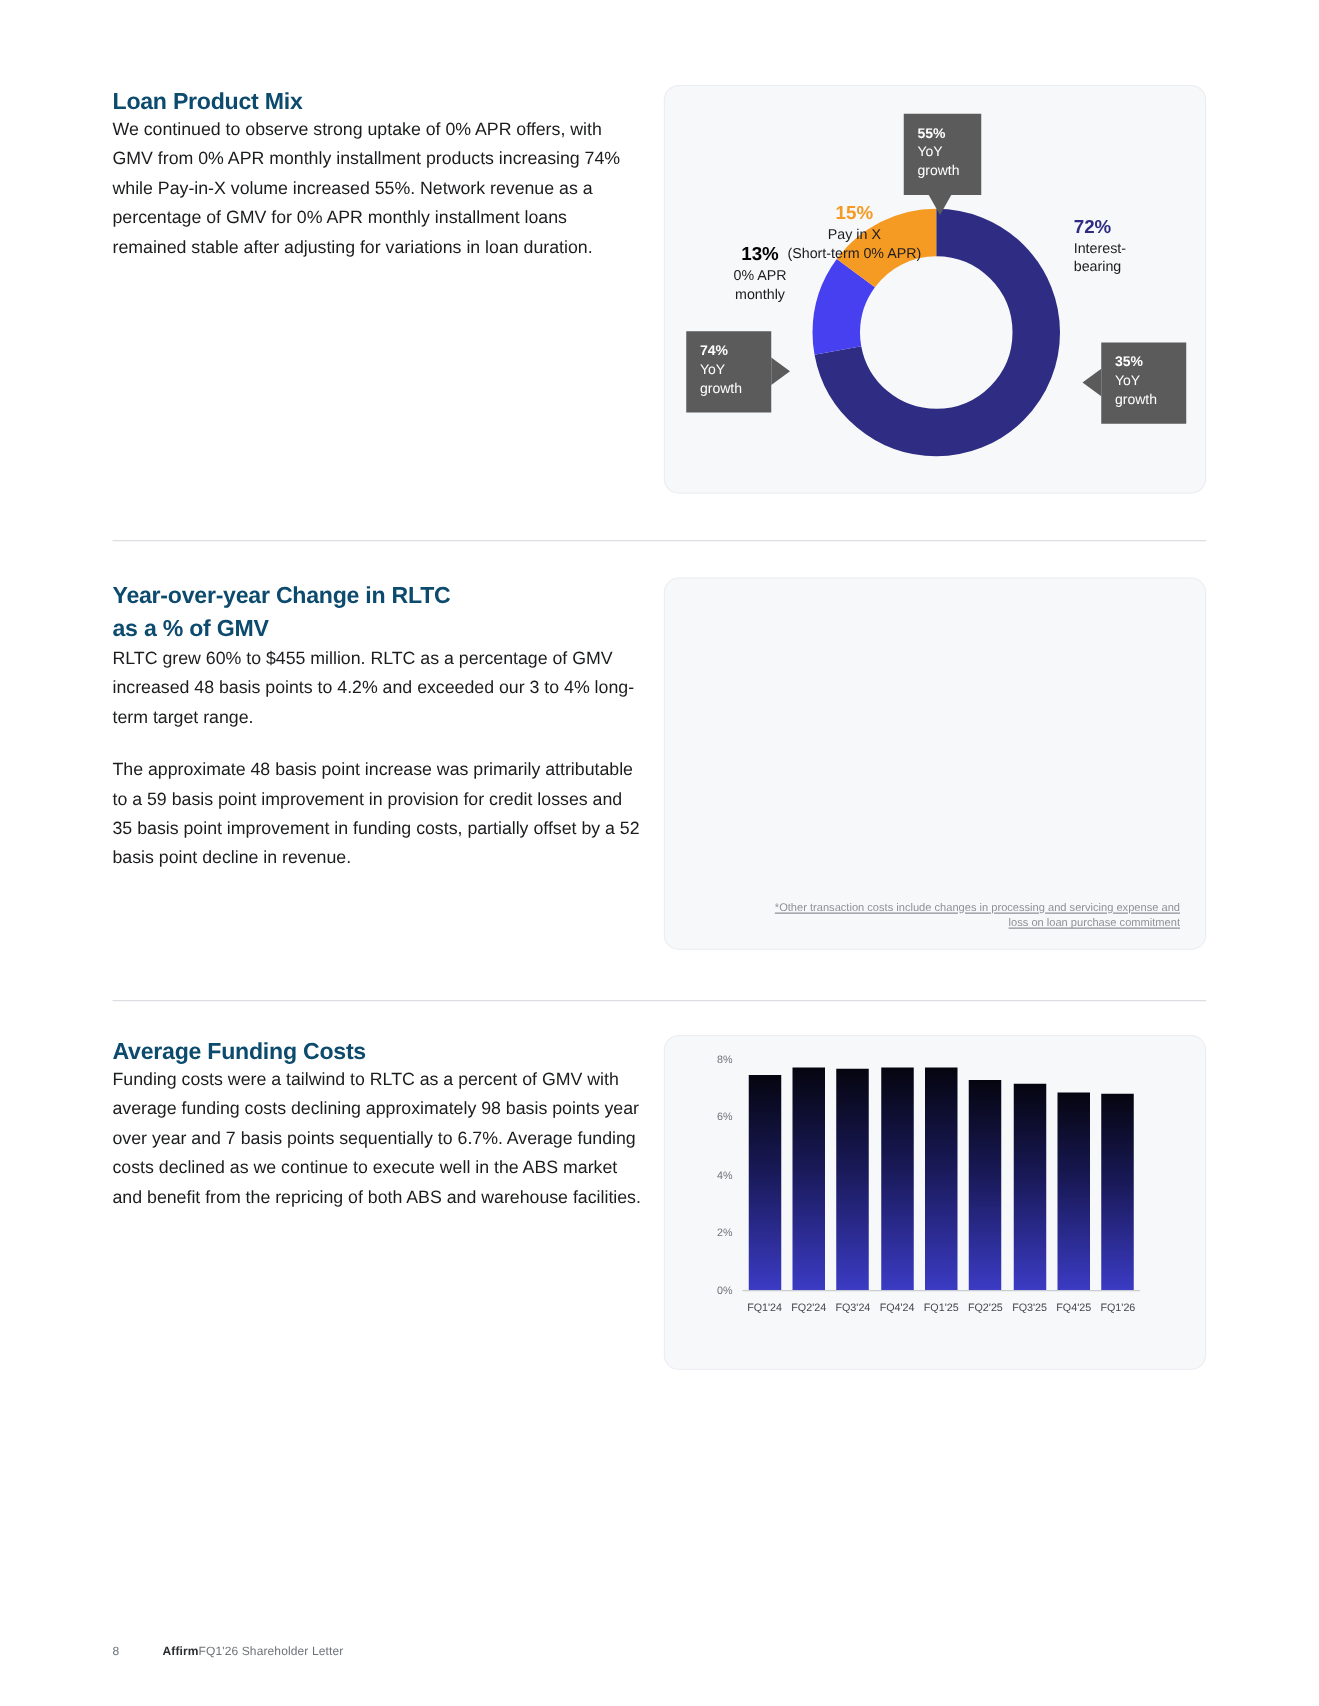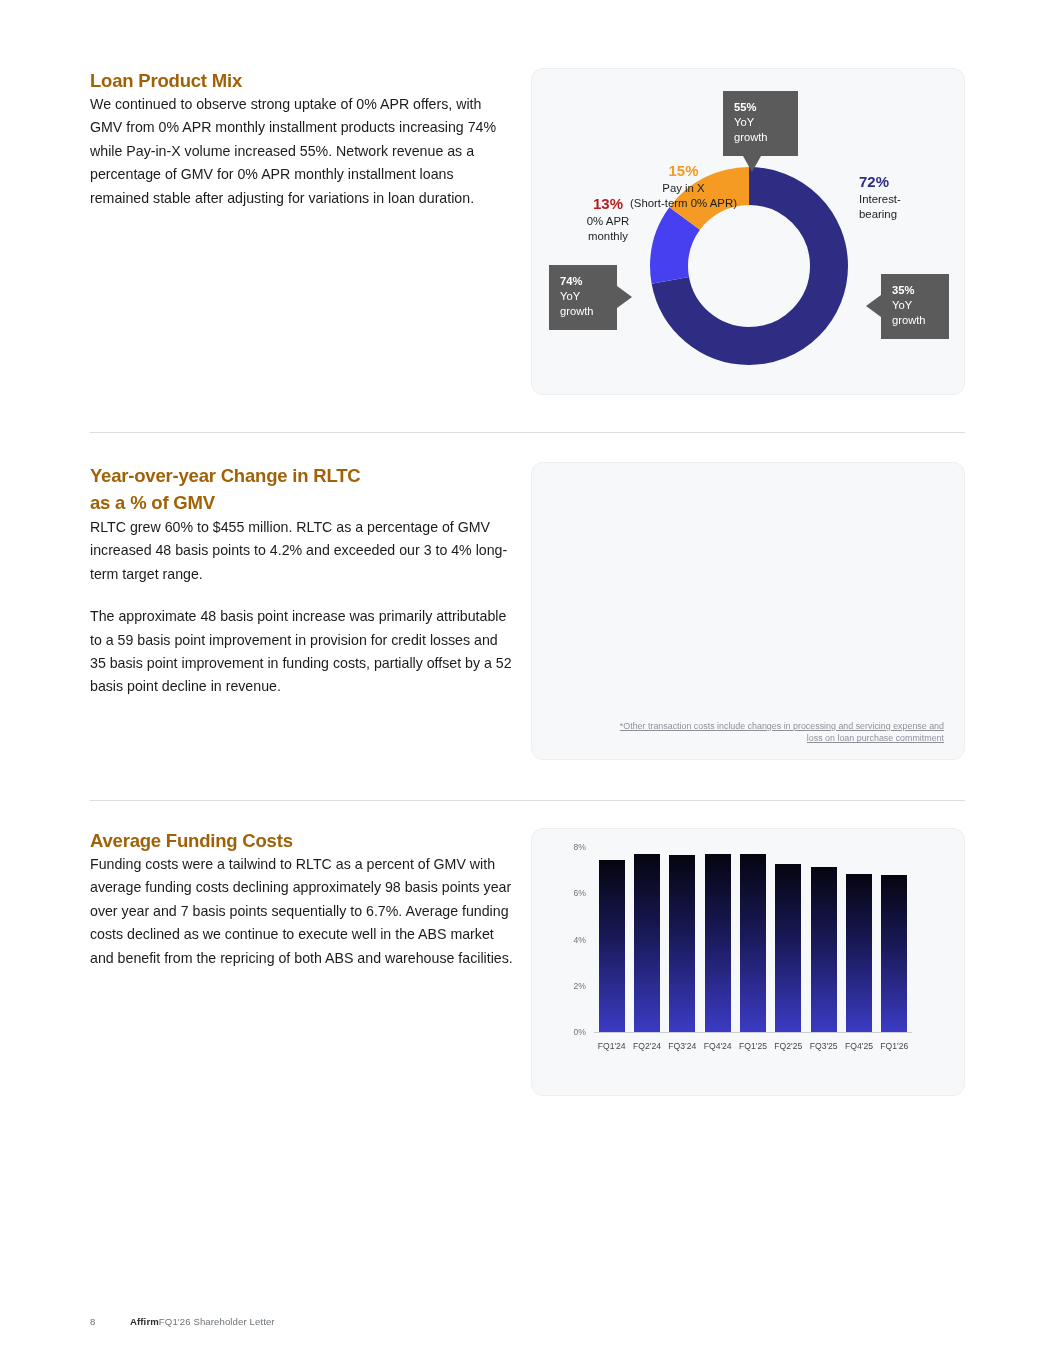--- a/index.html
+++ b/index.html
@@ -16,21 +16,21 @@
   .section { position: absolute; left: 0; width: 1055px; }
   #sec-loan   { top: 68px;  height: 360px; }
   #sec-rltc   { top: 462px; height: 305px; }
   #sec-fund   { top: 828px; height: 270px; }
 
   .text-col {
     position: absolute; left: 90px; width: 425px; top: 0;
   }
   .sec-title {
     font-size: 18.5px; font-weight: bold; letter-spacing: -0.2px;
-    line-height: 25px; color: #a16207;
+    line-height: 25px; color: #0c4a6e;
   }
   .sec-title.two-line { line-height: 27px; }
   .sec-body {
     font-size: 14.2px; line-height: 23.4px; color: #1b1c1e;
     margin-top: 0;
   }
   .sec-body + .sec-body { margin-top: 19px; }
 
   
   .card {
@@ -43,33 +43,33 @@
   #card-water { left: 531px; top: 0;  width: 434px; height: 298px; }
   #card-bars  { left: 531px; top: 0;  width: 434px; height: 268px; }
 
   
   .donut-wrap { position: absolute; left: 0; top: 0; width: 434px; height: 327px; }
   .donut-svg { position: absolute; left: 107px; top: 87px; }
 
   .dlabel { position: absolute; font-size: 11.4px; line-height: 15px; color: #1b1c1e; }
   .dlabel .pct { display: block; font-weight: bold; font-size: 15px; line-height: 20px; }
   .dlabel.c-orange .pct { color: #f59a23; }
-  .dlabel.c-blue   .pct { color: #b91c1c; }
+  .dlabel.c-blue   .pct { color: #000000; }
   .dlabel.c-navy   .pct { color: #2e2d83; }
   #lbl-payinx { left: 82px; top: 44px; width: 139px; text-align: center; margin-top: 48px; }
   #lbl-apr     { left: 33px; top: 125px; width: 86px; text-align: center; }
   #lbl-int     { left: 327px; top: 103px; width: 96px; text-align: left; }
 
   .callout {
     position: absolute; background: #5b5b5b; color: #ffffff;
     font-size: 11.2px; line-height: 15.2px; padding: 9px 11px 10px 11px;
   }
   .callout b { font-weight: bold; display: block; }
   .callout .tail { position: absolute; width: 0; height: 0; }
-  #co-55 { left: 191px; top: 22px; width: 75px; }
+  #co-55 { left: 191px; top: 22px; width: 62px; }
   #co-55 .tail {
     left: 20px; bottom: -16px;
     border-left: 9px solid transparent; border-right: 9px solid transparent;
     border-top: 16px solid #5b5b5b;
   }
   #co-74 { left: 17px; top: 196px; width: 68px; }
   #co-74 .tail {
     right: -15px; top: 21px;
     border-top: 11px solid transparent; border-bottom: 11px solid transparent;
     border-left: 15px solid #5b5b5b;

